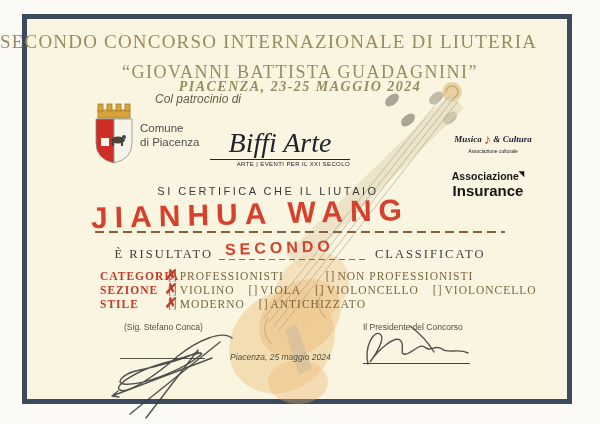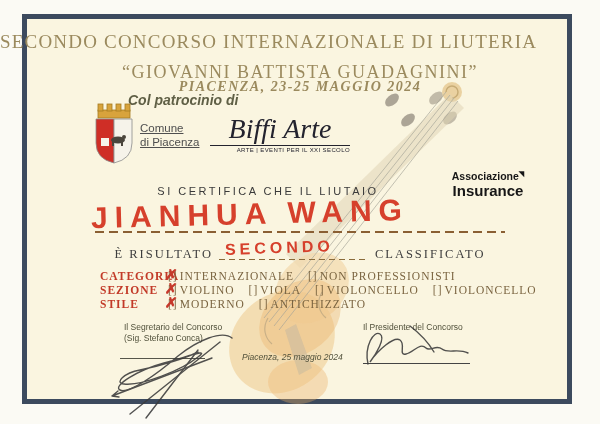--- a/index.html
+++ b/index.html
@@ -11,27 +11,27 @@
   .bg-art { position:absolute; left:0; top:0; z-index:1; pointer-events:none; }
   .layer { position:absolute; z-index:2; }
 
   .title1 { left:0; top:31px; width:600px; text-align:left; font-size:19px;
             letter-spacing:1.2px; color:#9b8a5e; }
   .title2 { left:0; top:54px; width:600px; text-align:center; font-size:18px;
             letter-spacing:1.5px; color:#9b8a5e;margin-top:8px; }
   .subtitle { left:0; top:79px; width:600px; text-align:center; font-size:14px;
               font-style:italic; font-weight:bold; letter-spacing:1.5px; color:#9b8a5e; }
 
-  .patronage { left:128px; top:92px; width:140px; text-align:left; font-size:14px;
-               font-style:italic; color:#5f5f45; font-family:"Liberation Sans", sans-serif;font-weight:bold; }
+  .patronage { left:128px; top:92px; width:140px; text-align:center; font-size:12px;
+               font-style:italic; color:#5f5f45; font-family:"Liberation Sans", sans-serif; }
   .comune-crest { left:92px; top:102px; }
   .comune-text { left:140px; top:121px; font-size:11.5px; color:#4f4f4f; line-height:14px;
-                 font-family:"Liberation Sans", sans-serif;text-decoration:underline; }
+                 font-family:"Liberation Sans", sans-serif; }
   .biffi { left:210px; top:114px; width:140px; text-align:center; }
-  .biffi-name { font-size:28px; font-style:italic; color:#23232e; line-height:30px; }
+  .biffi-name { font-size:28px; font-style:italic; color:#23232e; line-height:30px;margin-top:14px; }
   .biffi-tag { font-size:6px; letter-spacing:.4px; color:#23232e; text-align:right;
                font-family:"Liberation Sans", sans-serif; border-top:1px solid #23232e;
                padding-top:1px; margin-top:1px; }
   .musica { left:448px; top:132px; width:90px; text-align:center; }
   .musica-row { font-size:9px; font-weight:bold; font-style:italic; color:#1c1c2e;
                 white-space:nowrap; }
   .musica-note { color:#c23b2e; font-size:14px; font-style:normal; vertical-align:-2px; }
   .musica-tag { font-size:5px; color:#1c1c2e; font-family:"Liberation Sans", sans-serif; }
   .artdef { left:448px; top:170px; width:80px; text-align:center;
             font-family:"Liberation Sans", sans-serif; color:#161616; }
@@ -67,21 +67,21 @@
             font-size:15px; font-weight:bold; color:#c6392b; transform:rotate(6deg); }
 
   .sig-block { font-size:8.5px; color:#50503a; line-height:10.5px;
                font-family:"Liberation Sans", sans-serif; }
   .sig-left-text { left:124px; top:322px; }
   .sig-right-text { left:363px; top:322px; }
   .sig-line-left { left:120px; top:358px; width:85px; height:1px; background:#55554a; }
   .sig-line-right { left:363px; top:363px; width:107px; height:1px; background:#444; }
   .sig-svg { position:absolute; z-index:5; }
   .date-line { left:230px; top:352px; font-size:8.5px; font-style:italic; color:#50503a;
-               font-family:"Liberation Sans", sans-serif;padding-left:12px; }
+               font-family:"Liberation Sans", sans-serif; }
 </style>
 </head>
 <body>
 
 <div class="sheet">
   <div class="inner-bg"></div>
 
   <svg class="bg-art" width="600" height="424" viewBox="0 0 600 424">
     <g opacity="0.8">
       <ellipse cx="392" cy="100" rx="8" ry="5" fill="#6f675c" opacity="0.7" transform="rotate(-40 392 100)"></ellipse>
@@ -132,20 +132,29 @@
   <div class="layer comune-text">
     <div>Comune</div>
     <div>di Piacenza</div>
   </div>
 
   <div class="layer biffi">
     <div class="biffi-name">Biffi Arte</div>
     <div class="biffi-tag">ARTE | EVENTI PER IL XXI SECOLO</div>
   </div>
 
+  <div class="layer musica">
+    <div class="musica-row">
+      <span>Musica</span>
+      <span class="musica-note">♪</span>
+      <span>&amp;</span>
+      <span>Cultura</span>
+    </div>
+    <div class="musica-tag">Associazione culturale</div>
+  </div>
 
   <div class="layer artdef">
     <div class="artdef-l1">
       <span>Associazione</span><span class="artdef-flag">◥</span>
     </div>
     <div class="artdef-l2">Insurance</div>
   </div>
 
   <div class="layer certify">SI CERTIFICA CHE IL LIUTAIO</div>
   <div class="layer winner">JIANHUA WANG</div>
@@ -156,23 +165,23 @@
     <span class="result-mid">
       <span class="result-dash"></span>
       <span class="result-val">SECONDO</span>
     </span>
     <span>CLASSIFICATO</span>
   </div>
 
   <div class="layer cat-row" style="top:270px">
     <span class="cat-label">CATEGORIA</span>
     <span class="opt checked">
-      <span class="bracket">[]</span><span class="xmark">✗</span><span>INTERNAZIONALE</span>
-    </span>
-    <span class="opt" style="">
+      <span class="bracket">[]</span><span class="xmark">✗</span><span>PROFESSIONISTI</span>
+    </span>
+    <span class="opt" style="margin-left:28px">
       <span class="bracket">[]</span><span>NON PROFESSIONISTI</span>
     </span>
   </div>
 
   <div class="layer cat-row" style="top:284px">
     <span class="cat-label">SEZIONE</span>
     <span class="opt checked">
       <span class="bracket">[]</span><span class="xmark">✗</span><span>VIOLINO</span>
     </span>
     <span class="opt">
@@ -190,21 +199,20 @@
     <span class="cat-label">STILE</span>
     <span class="opt checked">
       <span class="bracket">[]</span><span class="xmark">✗</span><span>MODERNO</span>
     </span>
     <span class="opt">
       <span class="bracket">[]</span><span>ANTICHIZZATO</span>
     </span>
   </div>
 
   <div class="layer sig-block sig-left-text">
-    <div>Il Segretario del Concorso</div>
     <div>(Sig. Stefano Conca)</div>
   </div>
   <svg class="sig-svg" style="left:100px; top:328px;" width="160" height="92" viewBox="0 0 160 92">
     <g fill="none" stroke="#3a3a3a" stroke-width="1.4" stroke-linecap="round" opacity="0.88">
       <path d="M132,10 C122,2 98,12 78,28 C55,48 28,66 20,62 C12,58 38,42 64,35 C90,28 110,20 98,29 C82,42 42,58 24,56 C14,55 24,45 40,42 C60,38 86,30 98,24"></path>
       <path d="M120,14 L30,86"></path>
       <path d="M112,30 L12,68 M12,68 l6,-5 M12,68 l7,1"></path>
       <path d="M98,22 L46,90"></path>
     </g>
   </svg>

